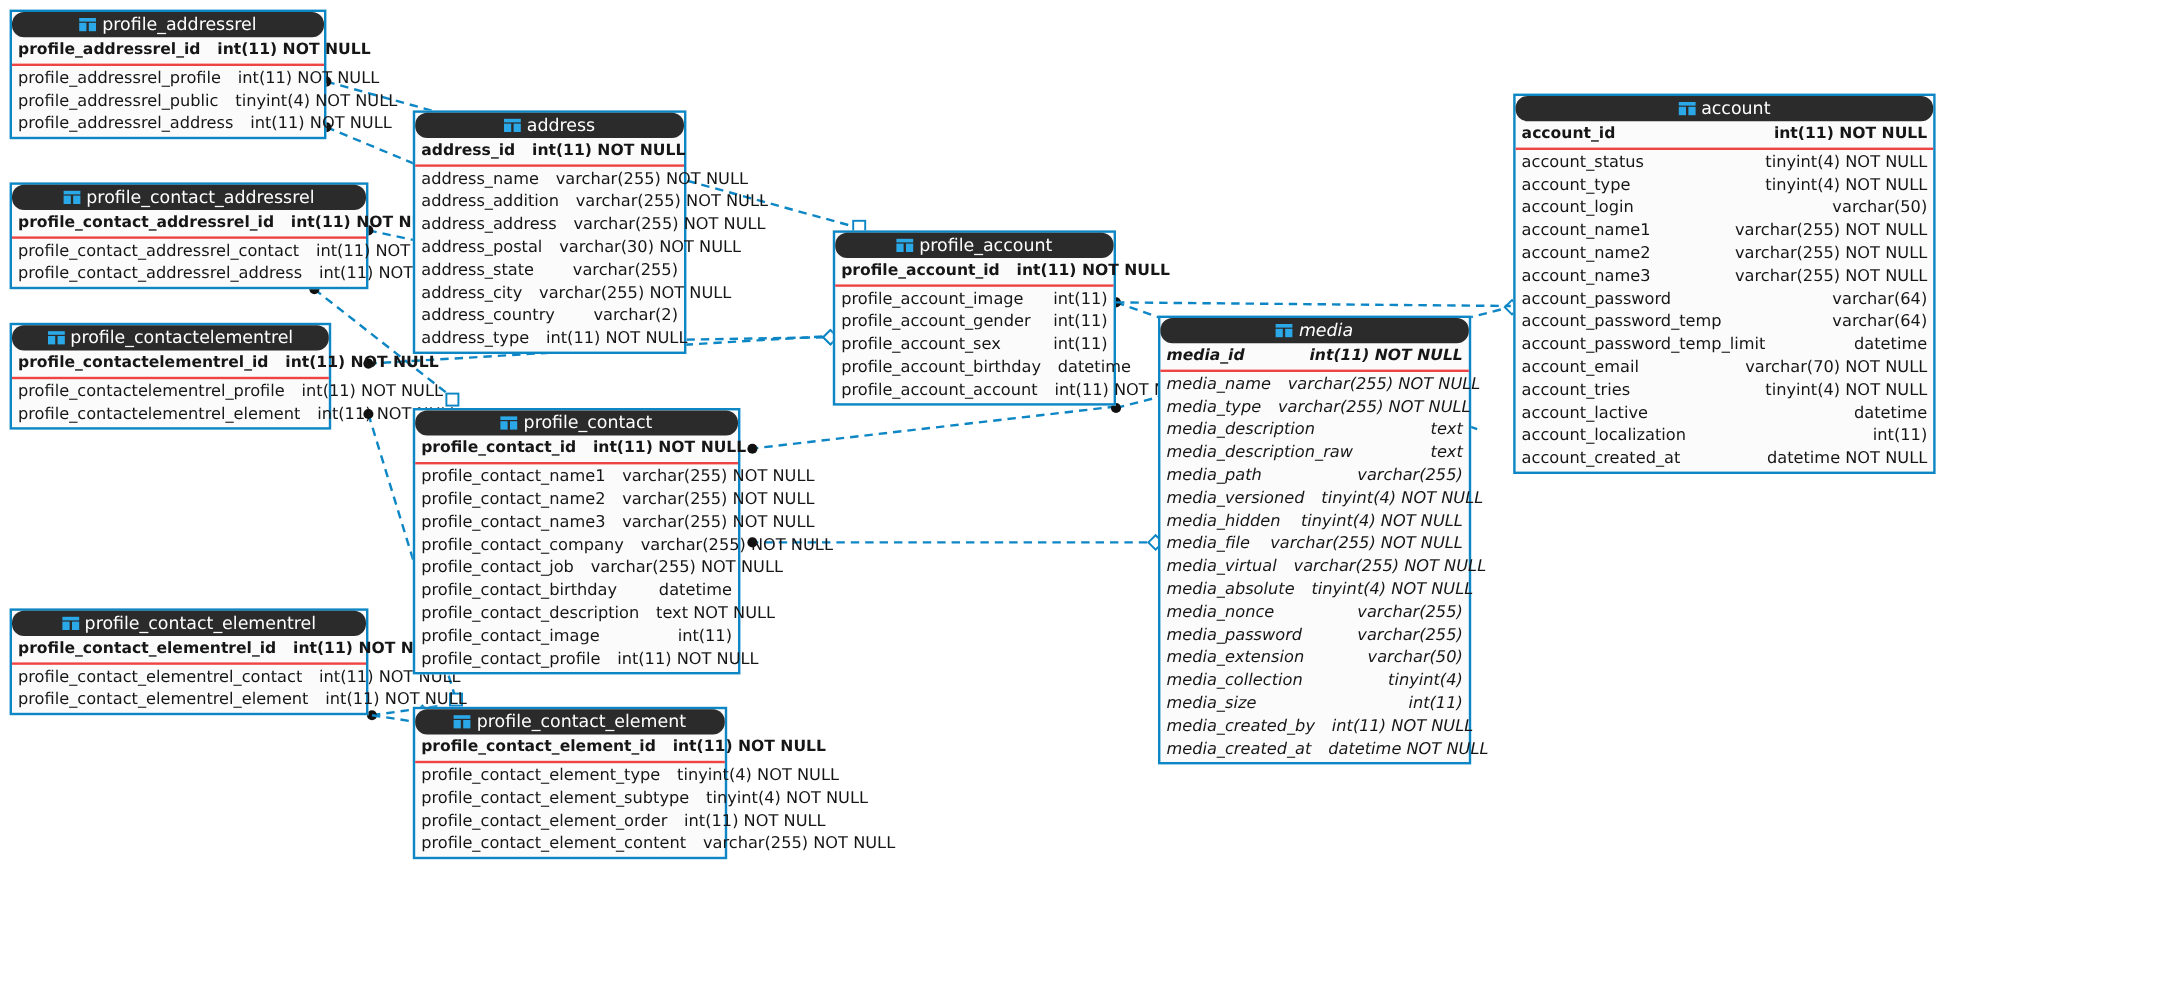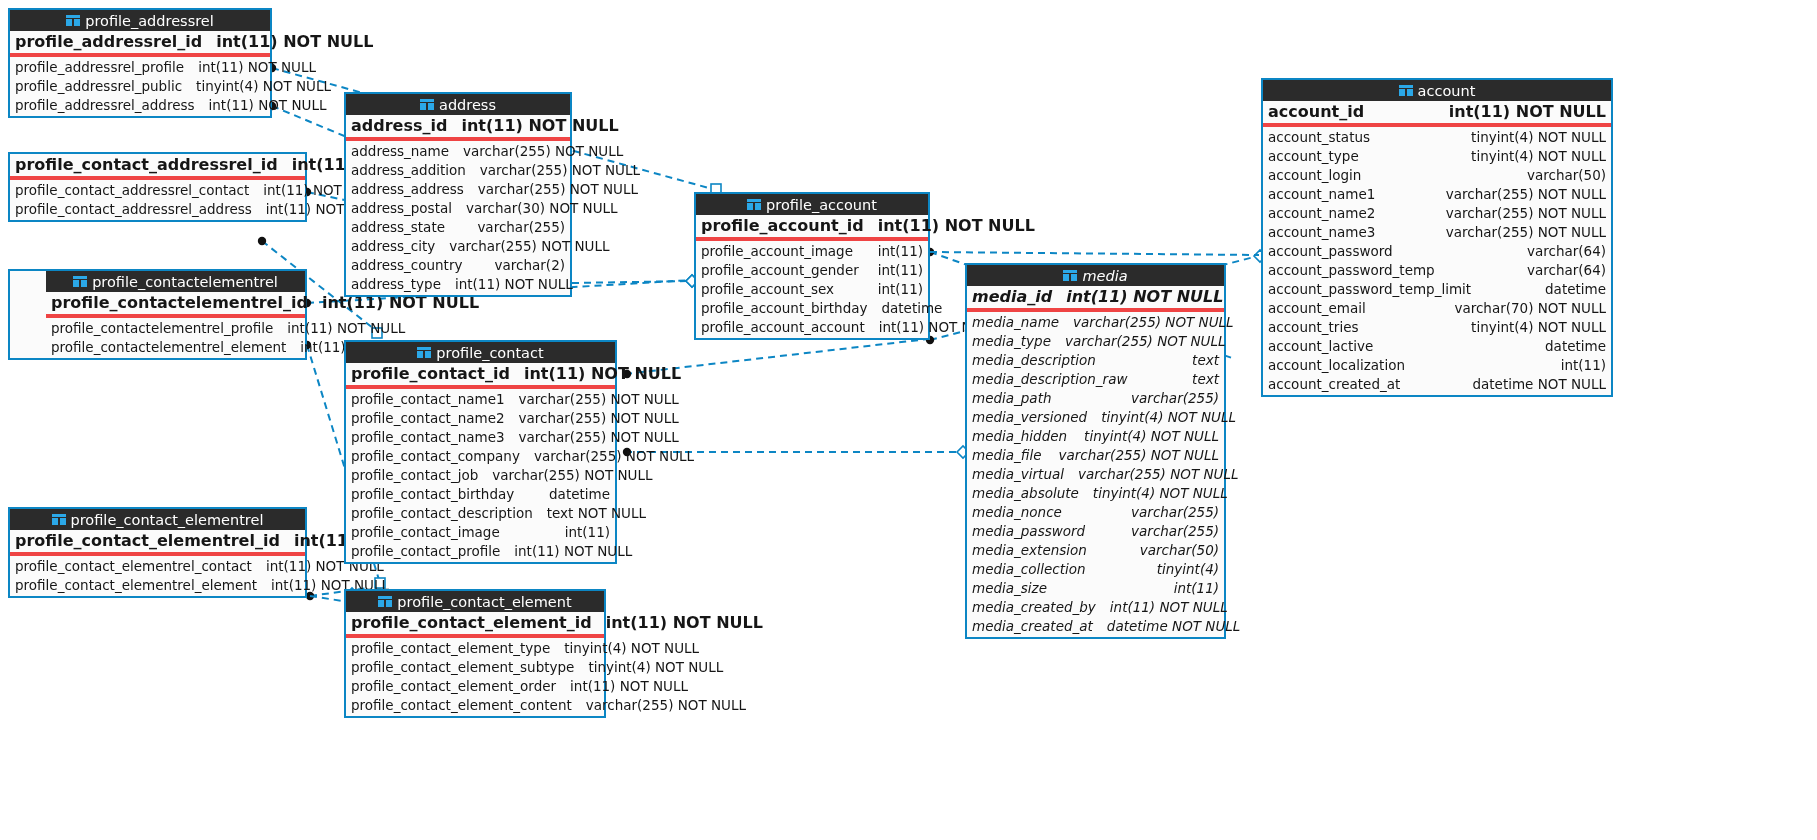--- a/index.html
+++ b/index.html
@@ -2,29 +2,29 @@
 <html><head>
 <meta charset="utf-8">
 <style>
   html,body{margin:0;padding:0;background:#ffffff;}
   body{width:1817px;height:840px;position:relative;overflow:hidden;
        font-family:"DejaVu Sans","Liberation Sans",sans-serif;}
   #canvas{position:absolute;left:0;top:0;width:1817px;height:840px;}
   svg.links{position:absolute;left:0;top:0;width:1817px;height:840px;pointer-events:none;}
   .table{position:absolute;border:2px solid #0c86c4;background:#fbfbfb;box-sizing:border-box;}
   .t-head{background:#2b2b2b;color:#ffffff;font-size:14.5px;line-height:20px;
-          height:21px;display:flex;align-items:center;justify-content:center;gap:5px;}
+          height:21px;display:flex;align-items:center;justify-content:center;gap:5px;border-radius:10px;}
   .t-head .ico{display:inline-block;width:14px;height:11px;position:relative;flex:0 0 auto;}
   .t-head .ico i{position:absolute;display:block;background:#2ba8e8;}
   .t-head .ico i.a{left:0;top:0;width:14px;height:3px;}
   .t-head .ico i.b{left:0;top:4px;width:6px;height:7px;}
   .t-head .ico i.c{left:8px;top:4px;width:6px;height:7px;}
   .pk{display:flex;justify-content:space-between;align-items:center;
-      font-weight:bold;font-size:16px;line-height:19px;padding:1px 5px 2px 5px;
-      border-bottom:4px solid #ef4444;color:#161616;white-space:nowrap;}
+      font-weight:bold;font-size:13px;line-height:19px;padding:1px 5px 2px 5px;
+      border-bottom:2px solid #ef4444;color:#161616;white-space:nowrap;}
   .rows{padding:1px 0 1px 0;border-radius:21px;}
   .row{display:flex;justify-content:space-between;align-items:center;
        font-size:13.5px;line-height:19px;padding:0 5px;color:#161616;white-space:nowrap;}
   .row .nm,.pk .nm{text-align:left;}
   .row .ty,.pk .ty{text-align:right;padding-left:14px;}
 </style>
 </head>
 <body>
 
 <div id="canvas">
@@ -89,36 +89,44 @@
             <span class="nm">profile_addressrel_public</span>
             <span class="ty">tinyint(4) NOT NULL</span>
           </div>
           <div class="row">
             <span class="nm">profile_addressrel_address</span>
             <span class="ty">int(11) NOT NULL</span>
           </div>
         </div>
       </div>
       <div class="table" style="left: 8px; top: 152px; width: 299px;">
+        <div class="t-head">
+          <span class="ico">
+            <i class="a"></i>
+            <i class="b"></i>
+            <i class="c"></i>
+          </span>
+          <span>profile_contact_addressrel</span>
+        </div>
         <div class="pk">
           <span class="nm">profile_contact_addressrel_id</span>
           <span class="ty">int(11) NOT NULL</span>
         </div>
         <div class="rows">
           <div class="row">
             <span class="nm">profile_contact_addressrel_contact</span>
             <span class="ty">int(11) NOT NULL</span>
           </div>
           <div class="row">
             <span class="nm">profile_contact_addressrel_address</span>
             <span class="ty">int(11) NOT NULL</span>
           </div>
         </div>
       </div>
-      <div class="table" style="left: 8px; top: 269px; width: 299px; padding-left: 36px;">
+      <div class="table" style="left: 8px; top: 269px; width: 268px;">
         <div class="t-head">
           <span class="ico">
             <i class="a"></i>
             <i class="b"></i>
             <i class="c"></i>
           </span>
           <span>profile_contactelementrel</span>
         </div>
         <div class="pk">
           <span class="nm">profile_contactelementrel_id</span>

